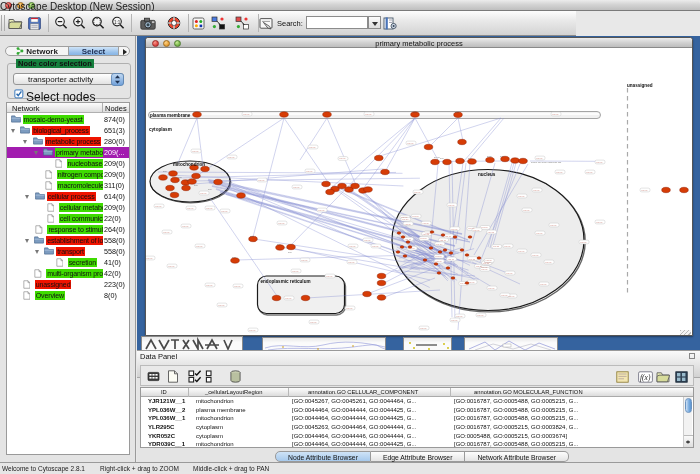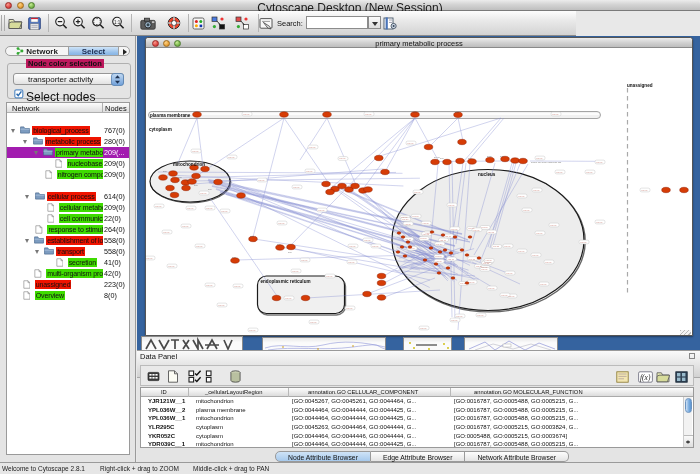--- a/index.html
+++ b/index.html
@@ -2,21 +2,21 @@
 <html><head>
 <meta charset="utf-8">
 <style>
 * { margin:0; padding:0; box-sizing:border-box; }
 html,body { width:700px; height:474px; overflow:hidden; }
 body { font-family:"Liberation Sans", sans-serif; position:relative; background:#e8e8e8; }
 #titlebar { position:absolute; left:0; top:0; width:700px; height:11px;
   background:linear-gradient(#ececec,#d4d4d4 45%,#bfbfbf); border-bottom:1px solid #7a7a7a;
   border-radius:4px 4px 0 0; }
 .tl { position:absolute; top:2px; width:7px; height:7px; border-radius:50%; }
-#titlebar .t { font-size:12px; font-weight:normal; color:#1a1a1a; position:absolute; left:0; right:0; text-align:center; top:1px; }
+#titlebar .t { font-size:10px; font-weight:normal; color:#1a1a1a; position:absolute; left:0; right:0; text-align:left; top:1px; }
 #toolbar { position:absolute; left:0; top:11px; width:576px; height:25px;
   background:linear-gradient(#fdfdfd,#e9e9e9 40%,#d3d3d3); border-bottom:1px solid #8a8a8a; }
 #toolbar .grip { position:absolute; left:1px; top:4px; width:4px; height:16px;
   border-left:1.5px solid #aaa; border-right:1.5px solid #aaa; }
 .tbi { position:absolute; top:5px; }
 .tbsep { position:absolute; top:3px; width:1px; height:18px; background:#b5b5b5; }
 #searchlbl { position:absolute; left:277px; top:8px; font-size:7.5px; color:#111; }
 #searchbox { position:absolute; left:306px; top:5px; width:62px; height:13px; background:#fff;
   border:1px solid #8c8c8c; }
 #searchbtn { position:absolute; left:368px; top:5px; width:13px; height:13px;
@@ -31,21 +31,21 @@
 #cphead span { font-size:8px; color:#111; position:absolute; left:4px; top:1px; }
 #cptabs { position:absolute; left:5px; top:10px; width:125px; height:10px; background:#f5f5f5;
   border:1px solid #9f9f9f; border-radius:6px; overflow:hidden; }
 #cptabs .net { position:absolute; left:0; top:0; width:62px; height:10px; font-size:8px; font-weight:bold; color:#222; text-align:center; line-height:10px; }
 #cptabs .mos { position:absolute; left:62px; top:0; width:50px; height:10px; font-size:8px; font-weight:bold; color:#1c2c50; text-align:center; line-height:10px;
   background:linear-gradient(#cfe4f8,#92bce8 60%,#7fb0e4); border-left:1px solid #9f9f9f;}
 #cptabs .more { position:absolute; left:112px; top:0; width:13px; height:10px; border-left:1px solid #9f9f9f; }
 #cptabs .more:after { content:""; position:absolute; left:4px; top:2px; border:3px solid transparent; border-left:4.5px solid #222; }
 #groupbox { position:absolute; left:7px; top:27px; width:124px; height:36px;
   border:1px solid #b0b0b0; border-radius:3px; }
-#groupbox .glabel { position:absolute; left:18px; top:-5px; background:#be185d; padding:0 2px; font-size:7.5px; font-weight:bold; color:#111; }
+#groupbox .glabel { position:absolute; left:8px; top:-5px; background:#15803d; padding:0 2px; font-size:7.5px; font-weight:bold; color:#111; }
 #combo { position:absolute; left:5px; top:8.5px; width:111px; height:12.5px; background:linear-gradient(#fff,#e2e2e2);
   border:1px solid #969696; border-radius:3px; font-size:8px; color:#111; line-height:12px; padding-left:14px; }
 #selnodes { position:absolute; left:6px; top:25.5px; }
 #selnodes span { position:absolute; left:12px; top:0.5px; font-size:12px; color:#111; white-space:nowrap; }
 #treebox { position:absolute; left:6px; top:66px; width:124px; height:353px; background:#fff;
   border:1px solid #9a9a9a; }
 #treehdr { position:absolute; left:0; top:0; width:122px; height:9.5px;
   background:linear-gradient(#fcfcfc,#dedede); border-bottom:1px solid #b0b0b0; }
 #treehdr .h1 { position:absolute; left:5px; top:0.5px; font-size:7.5px; color:#111; }
 #treehdr .h2 { position:absolute; left:98px; top:0.5px; font-size:7.5px; color:#111; }
@@ -820,28 +820,36 @@
         <span>Select nodes</span>
       </div>
   </div>
   <div id="treebox">
     <div id="treehdr">
         <span class="h1">Network</span>
         <span class="h2">Nodes</span>
         <div class="vs"></div>
       </div>
     <div id="treerows">
+<div class="trow" style="top:0px">
+          <span class="ticon" style="left:3.6px"><svg width="10" height="8" viewBox="0 0 11 9">
+              <path d="M0.5 2 L0.5 8 L10.5 8 L10.5 2.8 L5.2 2.8 L4.2 1 L0.5 1 Z" fill="#7d9cc0" stroke="#4a6a90" stroke-width="0.8"></path>
+              <path d="M0.5 3.6 L10.5 3.6" stroke="#a9c0da" stroke-width="1"></path>
+            </svg></span>
+          <span class="tlabel" style="left:15.6px;background:#3fdb00;max-width:80.4px">mosaic-demo-yeast</span>
+          <span class="tcount">874(0)</span>
+        </div>
 <div class="trow" style="top:11px">
           <span class="arr" style="left:3.6999999999999993px"></span>
           <span class="ticon" style="left:13.2px"><svg width="10" height="8" viewBox="0 0 11 9">
               <path d="M0.5 2 L0.5 8 L10.5 8 L10.5 2.8 L5.2 2.8 L4.2 1 L0.5 1 Z" fill="#7d9cc0" stroke="#4a6a90" stroke-width="0.8"></path>
               <path d="M0.5 3.6 L10.5 3.6" stroke="#a9c0da" stroke-width="1"></path>
             </svg></span>
           <span class="tlabel" style="left:25.2px;background:#ef1400;max-width:70.8px">biological_process</span>
-          <span class="tcount">767(0)</span>
+          <span class="tcount">651(3)</span>
         </div>
 <div class="trow" style="top:22px">
           <span class="arr" style="left:16.3px"></span>
           <span class="ticon" style="left:25.8px"><svg width="10" height="8" viewBox="0 0 11 9">
               <path d="M0.5 2 L0.5 8 L10.5 8 L10.5 2.8 L5.2 2.8 L4.2 1 L0.5 1 Z" fill="#7d9cc0" stroke="#4a6a90" stroke-width="0.8"></path>
               <path d="M0.5 3.6 L10.5 3.6" stroke="#a9c0da" stroke-width="1"></path>
             </svg></span>
           <span class="tlabel" style="left:37.8px;background:#ef1400;max-width:58.2px">metabolic process</span>
           <span class="tcount">280(0)</span>
         </div>
@@ -863,20 +871,28 @@
           <span class="tcount">209(0)</span>
         </div>
 <div class="trow" style="top:55px">
           <span class="ticon" style="left:37.8px"><svg width="7.5" height="9" viewBox="0 0 9 10">
               <path d="M1 0.5 L6 0.5 L8.3 2.8 L8.3 9.5 L1 9.5 Z" fill="#fff" stroke="#8a8a8a" stroke-width="0.8"></path>
               <path d="M6 0.5 L6 2.8 L8.3 2.8" fill="none" stroke="#8a8a8a" stroke-width="0.8"></path>
             </svg></span>
           <span class="tlabel" style="left:49.8px;background:#3fdb00;max-width:46.2px">nitrogen compo</span>
           <span class="tcount">209(0)</span>
         </div>
+<div class="trow" style="top:66px">
+          <span class="ticon" style="left:37.8px"><svg width="7.5" height="9" viewBox="0 0 9 10">
+              <path d="M1 0.5 L6 0.5 L8.3 2.8 L8.3 9.5 L1 9.5 Z" fill="#fff" stroke="#8a8a8a" stroke-width="0.8"></path>
+              <path d="M6 0.5 L6 2.8 L8.3 2.8" fill="none" stroke="#8a8a8a" stroke-width="0.8"></path>
+            </svg></span>
+          <span class="tlabel" style="left:49.8px;background:#3fdb00;max-width:46.2px">macromolecule</span>
+          <span class="tcount">311(0)</span>
+        </div>
 <div class="trow" style="top:77px">
           <span class="arr" style="left:18.3px"></span>
           <span class="ticon" style="left:27.8px"><svg width="10" height="8" viewBox="0 0 11 9">
               <path d="M0.5 2 L0.5 8 L10.5 8 L10.5 2.8 L5.2 2.8 L4.2 1 L0.5 1 Z" fill="#7d9cc0" stroke="#4a6a90" stroke-width="0.8"></path>
               <path d="M0.5 3.6 L10.5 3.6" stroke="#a9c0da" stroke-width="1"></path>
             </svg></span>
           <span class="tlabel" style="left:39.8px;background:#ef1400;max-width:56.2px">cellular process</span>
           <span class="tcount">614(0)</span>
         </div>
 <div class="trow" style="top:88px">

